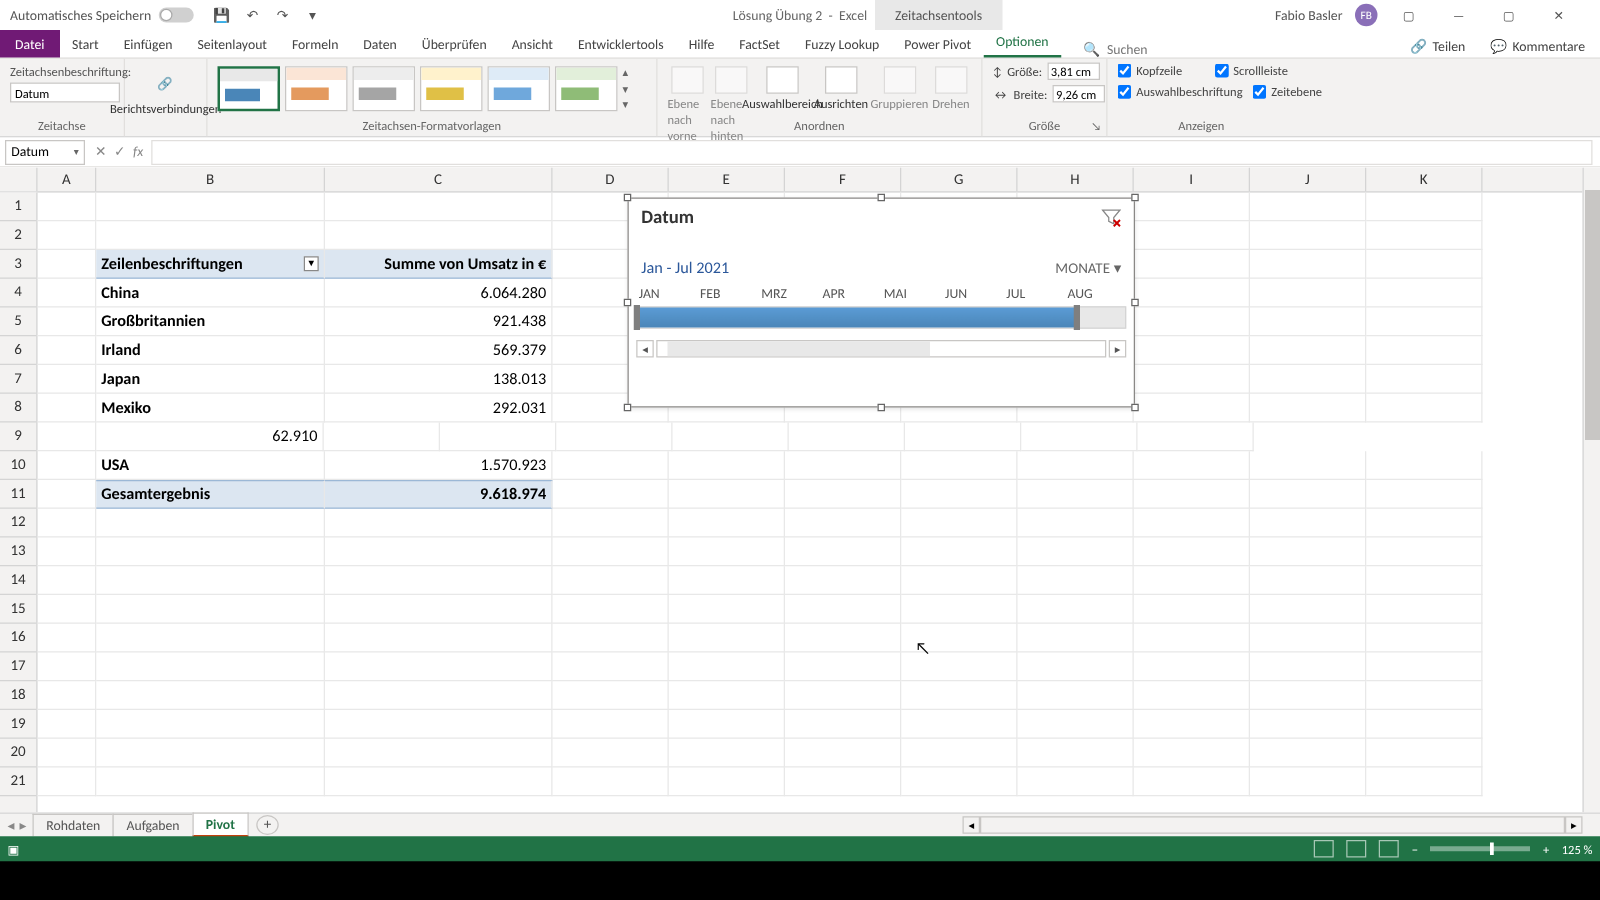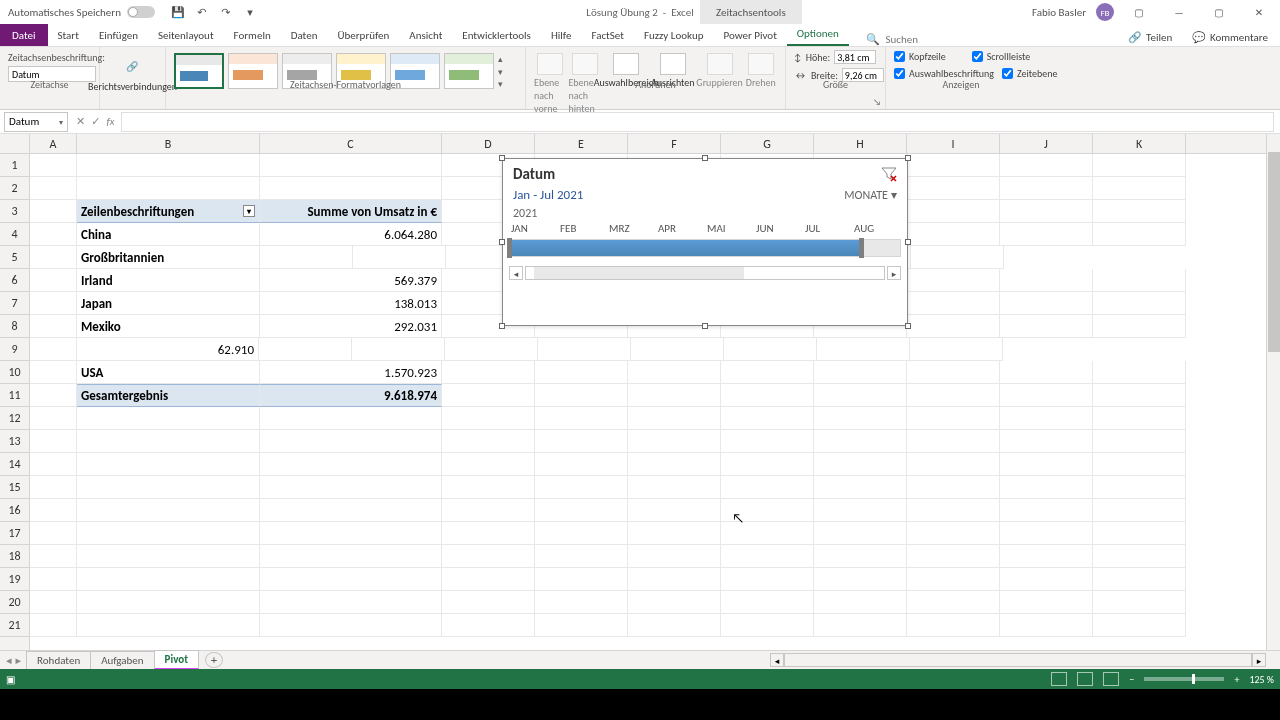--- a/index.html
+++ b/index.html
@@ -8,37 +8,37 @@
 
 
 .titlebar { height:24px; background:#fff; display:flex; align-items:center; font-size:11px; color:#555; position:relative; }
 .autosave { display:flex; align-items:center; gap:6px; padding:0 8px; }
 .toggle { width:28px; height:12px; background:#d0d0d0; border-radius:6px; position:relative; }
 .toggle::after { content:""; position:absolute; width:10px; height:10px; background:#fff; border-radius:50%; top:1px; left:1px; border:1px solid #aaa; box-sizing:border-box; }
 .qat { display:flex; gap:10px; margin-left:8px; align-items:center; color:#555; }
 .qat-icon { width:14px; height:14px; display:flex; align-items:center; justify-content:center; font-size:11px; }
 .file-title { position:absolute; left:50%; transform:translateX(-50%); color:#666; }
 .context-tab { position:absolute; left:700px; top:0; height:24px; background:#e8e8e8; padding:0 16px; display:flex; align-items:center; font-size:11px; color:#555; }
-.title-right { position:absolute; right:0; display:flex; align-items:center; gap:10px; padding-right:6px; }
+.title-right { position:absolute; right:12px; display:flex; align-items:center; gap:10px; padding-right:6px; }
 .avatar { width:18px; height:18px; border-radius:50%; background:#8a6fb8; color:#fff; display:flex; align-items:center; justify-content:center; font-size:9px; }
 .win-btn { width:30px; height:20px; display:flex; align-items:center; justify-content:center; color:#555; font-size:10px; }
 
 
 .ribbon-tabs { height:22px; display:flex; align-items:flex-end; font-size:11px; position:relative; padding-left:0; }
 .ribbon-tabs .file-tab { background:#701a75; color:#fff; padding:4px 12px; height:22px; display:flex; align-items:center; }
 .ribbon-tabs .tab { padding:4px 10px; color:#444; cursor:default; }
 .ribbon-tabs .tab.active { color:#217346; border-bottom:2px solid #217346; }
 .ribbon-tabs .search { margin-left:18px; display:flex; align-items:center; gap:5px; color:#777; font-size:11px; }
 .ribbon-right { position:absolute; right:6px; display:flex; gap:8px; align-items:center; color:#444; }
 .ribbon-right .btn { display:flex; align-items:center; gap:4px; padding:2px 6px; }
 
 
 .ribbon { height:64px; background:#f3f2f1; border-top:1px solid #e1dfdd; border-bottom:1px solid #d0d0d0; display:flex; font-size:10px; }
 .group { border-right:1px solid #e1dfdd; padding:4px 8px 0 8px; position:relative; display:flex; flex-direction:column; }
-.group-label { position:absolute; bottom:0; left:0; right:0; text-align:center; color:#666; font-size:10px; padding-bottom:18px; }
+.group-label { position:absolute; bottom:0; left:0; right:0; text-align:center; color:#666; font-size:10px; padding-bottom:2px; }
 .g1 { width:100px; }
 .g1 .lbl { color:#555; font-size:10px; }
 .g1 input { width:88px; height:16px; border:1px solid #c8c6c4; background:#fff; font-size:10px; padding:0 3px; margin-top:2px; }
 .g2 { width:66px; align-items:center; }
 .g2 .ico, .g3 .ico { width:28px; height:26px; border:1px solid transparent; display:flex; align-items:center; justify-content:center; margin-top:2px; }
 .g2 .txt { margin-top:2px; color:#333; text-align:center; line-height:1.1; }
 .g3 { width:360px; }
 .styles-row { display:flex; gap:4px; flex-wrap:wrap; padding-top:2px; }
 .style-thumb { width:50px; height:36px; border:1px solid #c8c6c4; background:#fff; position:relative; overflow:hidden; }
 .style-thumb.sel { border:2px solid #217346; }
@@ -94,21 +94,21 @@
 
 .slicer { position:absolute; left:502px; top:24px; width:406px; height:168px; background:#fff; border:1px solid #8a8886; box-shadow:0 1px 4px rgba(0,0,0,.15); }
 .slicer .handle { position:absolute; width:6px; height:6px; background:#fff; border:1px solid #666; }
 .slicer .h-n { top:-4px; left:50%; margin-left:-3px; } .slicer .h-s { bottom:-4px; left:50%; margin-left:-3px; }
 .slicer .h-w { left:-4px; top:50%; margin-top:-3px; } .slicer .h-e { right:-4px; top:50%; margin-top:-3px; }
 .slicer .h-nw{top:-4px;left:-4px}.slicer .h-ne{top:-4px;right:-4px}.slicer .h-sw{bottom:-4px;left:-4px}.slicer .h-se{bottom:-4px;right:-4px}
 .slicer-hdr { display:flex; align-items:center; justify-content:space-between; padding:6px 10px 2px; }
 .slicer-title { font-size:15px; font-weight:600; color:#333; }
 .clear-filter { width:16px; height:16px; position:relative; }
 .clear-filter svg { width:16px; height:16px; }
-.slicer-sub { display:flex; justify-content:space-between; padding:2px 10px 4px; font-size:13px; }
+.slicer-sub { display:flex; justify-content:space-between; padding:2px 10px 4px; font-size:13px;margin-top:20px; }
 .sel-range { color:#2b579a; }
 .level-dd { color:#666; display:flex; align-items:center; gap:3px; font-size:12px; }
 .slicer-year { padding:0 10px; font-size:12px; color:#666; }
 .months { display:flex; padding:2px 6px 0; font-size:11px; color:#555; }
 .month { flex:1; text-align:left; padding-left:2px; }
 .track { margin:4px 6px 0; height:18px; background:#e8e8e8; position:relative; border:1px solid #d4d4d4; }
 .track .sel { position:absolute; left:0; top:0; bottom:0; width:90%; background:linear-gradient(#5b9bd5,#4a86b8); border-right:1px dashed #333; }
 .track .caps { position:absolute; top:-2px; bottom:-2px; width:5px; background:#7f7f7f; }
 .track .caps.l { left:-3px; } .track .caps.r { right:36px; }
 .scroll-mini { margin:8px 6px 0; height:16px; display:flex; align-items:center; }
@@ -117,21 +117,21 @@
 .scroll-mini .thumb2 { position:absolute; left:8px; width:210px; top:0; bottom:0; background:#e8e8e8; }
 
 
 .cursor { position:absolute; left:732px; top:376px; font-size:14px; color:#000; pointer-events:none; }
 
 
 .sheettabs { height:19px; background:#f3f2f1; border-top:1px solid #d4d4d4; display:flex; align-items:center; font-size:11px; position:relative; }
 .sheettabs .nav { display:flex; gap:4px; padding:0 6px; color:#888; }
 .sheet-tab { padding:2px 10px; border:1px solid #c8c6c4; border-bottom:none; background:#fff; color:#217346; margin-left:-1px; }
 .sheet-tab.inactive { background:#f3f2f1; color:#555; }
-.sheet-tab.active { border-bottom:2px solid #d946ef; font-weight:600; background:#fff; }
+.sheet-tab.active { border-bottom:2px solid #c2410c; font-weight:600; background:#fff; }
 .add-sheet { width:18px; height:16px; display:flex; align-items:center; justify-content:center; border:1px solid #c8c6c4; border-radius:50%; margin-left:6px; color:#555; font-size:12px; }
 .hscroll { position:absolute; right:14px; left:770px; top:2px; height:14px; background:#f3f2f1; display:flex; }
 .hscroll .arr { width:14px; border:1px solid #c8c6c4; font-size:9px; display:flex; align-items:center; justify-content:center; }
 .hscroll .trk { flex:1; border:1px solid #c8c6c4; }
 
 
 .status { height:20px; background:#217346; display:flex; align-items:center; color:#fff; font-size:10px; position:relative; }
 .status-left { padding-left:6px; display:flex; align-items:center; gap:6px; }
 .status-right { position:absolute; right:6px; display:flex; align-items:center; gap:10px; }
 .view-btn { width:16px; height:14px; border:1px solid rgba(255,255,255,.6); }
@@ -268,21 +268,21 @@
         <div class="g4-btn">
             <div class="bx dis"></div>
             <span>Drehen</span>
           </div>
       </div>
       <div class="group-label">Anordnen</div>
     </div>
     <div class="group g5">
       <div class="g5-row">
           <span>↕</span>
-          <span>Höhe:</span>
+          <span>Größe:</span>
           <input value="3,81 cm" style="">
         </div>
       <div class="g5-row">
           <span>↔</span>
           <span>Breite:</span>
           <input value="9,26 cm" style="">
         </div>
       <div class="group-label">Größe</div>
       <div class="collapse-caret">↘</div>
     </div>
@@ -407,20 +407,21 @@
           <div class="cell cF"></div>
           <div class="cell cG"></div>
           <div class="cell cH"></div>
           <div class="cell cI"></div>
           <div class="cell cJ"></div>
           <div class="cell cK"></div>
         </div>
         <div class="row">
           <div class="cell cA"></div>
           <div class="cell cB">Großbritannien</div>
+          <div class="cell cC num">921.438</div>
           <div class="cell cD"></div>
           <div class="cell cE"></div>
           <div class="cell cF"></div>
           <div class="cell cG"></div>
           <div class="cell cH"></div>
           <div class="cell cI"></div>
           <div class="cell cJ"></div>
           <div class="cell cK"></div>
         </div>
         <div class="row">
@@ -654,21 +655,20 @@
             </svg>
         </div>
       </div>
       <div class="slicer-sub">
         <div class="sel-range">Jan - Jul 2021</div>
         <div class="level-dd">
             <span>MONATE</span>
             <span>▾</span>
           </div>
       </div>
-      <div class="slicer-year">2021</div>
       <div class="months" id="months">
           <div class="month">JAN</div>
           <div class="month">FEB</div>
           <div class="month">MRZ</div>
           <div class="month">APR</div>
           <div class="month">MAI</div>
           <div class="month">JUN</div>
           <div class="month">JUL</div>
           <div class="month">AUG</div>
         </div>

